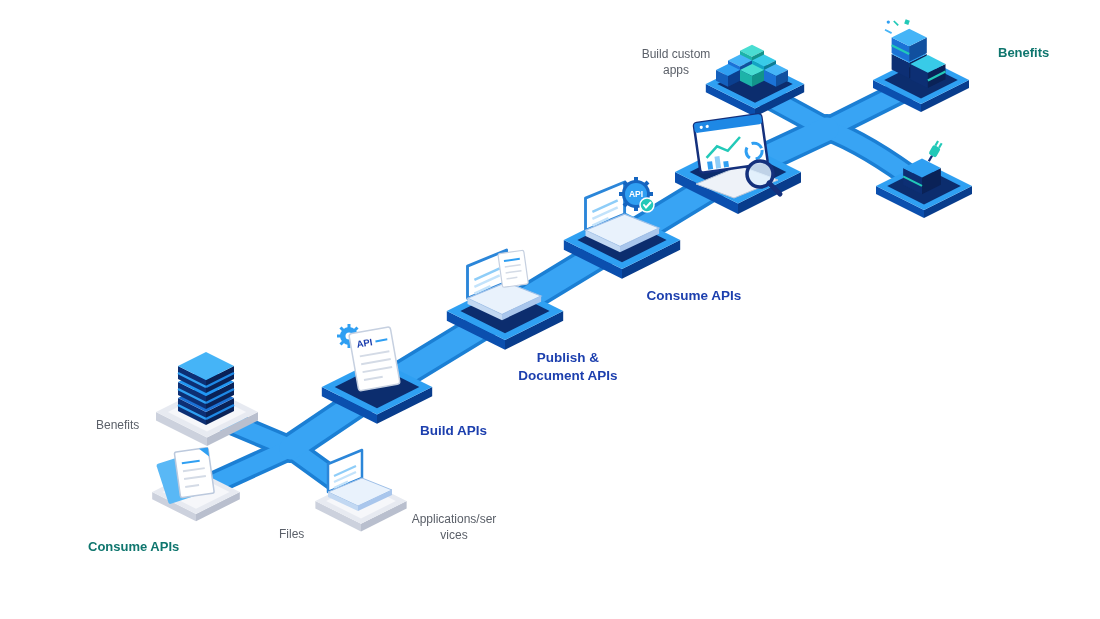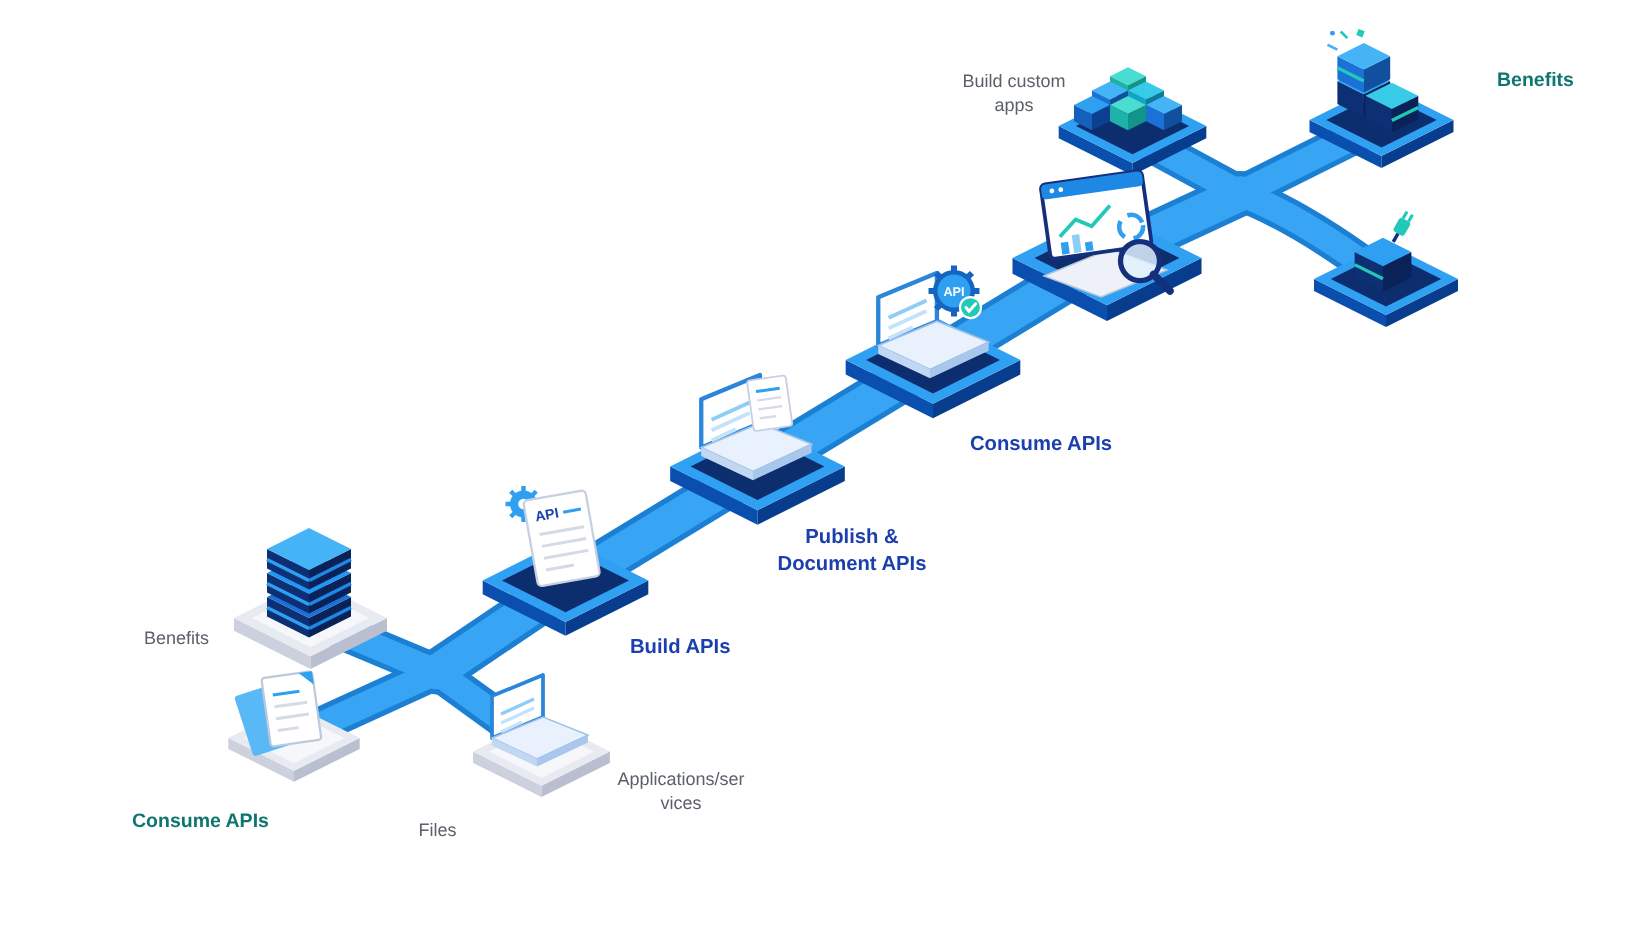--- a/index.html
+++ b/index.html
@@ -279,21 +279,21 @@
         <rect x="-4" y="-5" width="8" height="10" rx="2" fill="#22c9b8"></rect>
         <line x1="-2" y1="-5" x2="-2" y2="-10" stroke="#22c9b8" stroke-width="2"></line>
         <line x1="2" y1="-5" x2="2" y2="-10" stroke="#22c9b8" stroke-width="2"></line>
         <line x1="0" y1="5" x2="0" y2="11" stroke="#14307c" stroke-width="2.2"></line>
       </g>
     </g>
   </svg>
 
   <div class="lbl lbl-head" style="left:88px; top:538px;">Consume APIs</div>
   <div class="lbl lbl-item" style="left:96px; top:418px;">Benefits</div>
-  <div class="lbl lbl-item" style="left:232px; top:546px;padding-left:47px;">Files</div>
+  <div class="lbl lbl-item" style="left:232px; top:527px;padding-left:47px;">Files</div>
   <div class="lbl lbl-item tc" style="left:409px; top:488px; width:90px;margin-top:24px;">Applications/services</div>
 
   <div class="lbl lbl-step tc" style="left:386px; top:422px; width:135px;">Build APIs</div>
   <div class="lbl lbl-step tc" style="left:503px; top:349px; width:130px;">Publish &amp; Document APIs</div>
   <div class="lbl lbl-step tc" style="left:634px; top:287px; width:120px;">Consume APIs</div>
 
   <div class="lbl lbl-head" style="left:998px; top:44px;">Benefits</div>
   <div class="lbl lbl-item tc" style="left:630px; top:47px; width:92px;">Build custom apps</div>
 
 </div>

